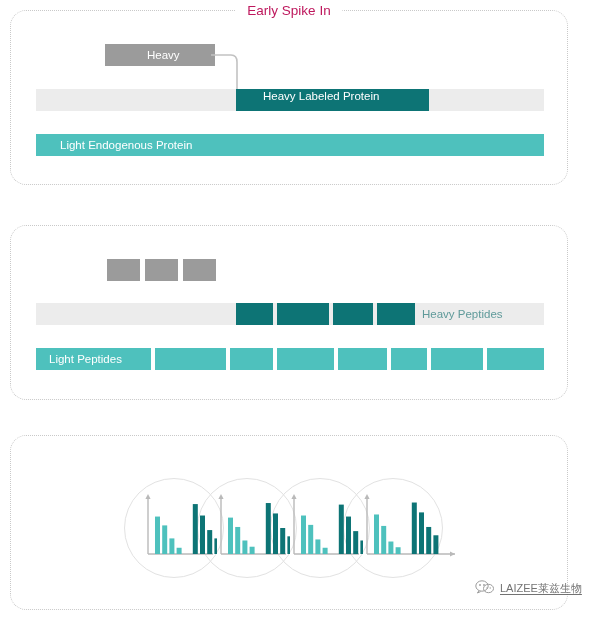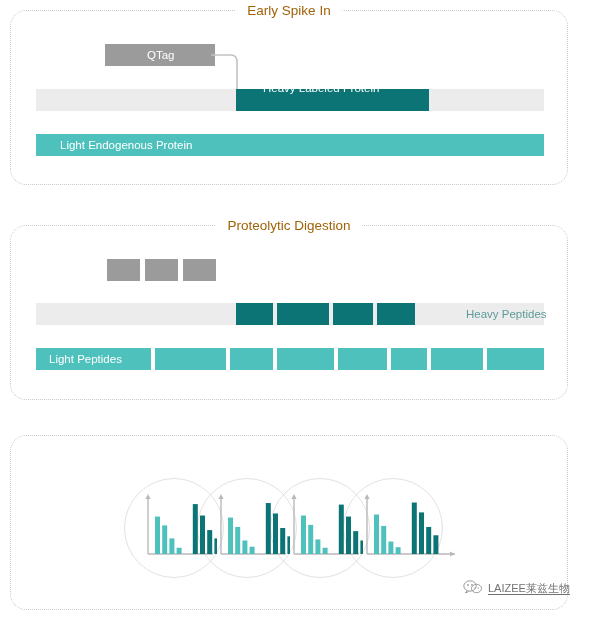--- a/index.html
+++ b/index.html
@@ -17,21 +17,21 @@
     box-sizing:border-box;
     background:transparent;
   }
   .panel-title{
     position:absolute;
     top:-10px;
     left:50%;
     transform:translateX(-50%);
     background:#ffffff;
     padding:0 12px;
-    color:#a16207;
+    color:#be185d;
     font-size:13.5px;
     line-height:19px;
     white-space:nowrap;
   }
 
   
   .track{
     position:absolute;
     background:#ececec;
   }
@@ -86,49 +86,48 @@
 </style>
 </head>
 <body>
 
 <div id="stage">
 
   <div class="panel" style="left:10px;top:10px;width:558px;height:175px;">
     <div class="panel-title">Early Spike In</div>
 
     <div class="bar grey" style="left:94px;top:33px;width:110px;height:22px;"></div>
-    <div class="bar-label" style="left:136px;top:39px;">QTag</div>
+    <div class="bar-label" style="left:136px;top:39px;">Heavy</div>
 
     <div class="connector" style="left:200px;top:42px;width:40px;height:50px;">
       <svg width="40" height="50" viewBox="0 0 40 50">
         <path d="M0,2 L20,2 Q26,2 26,9 L26,41 Q26,47 32,47 L40,47" fill="none" stroke="#c2c2c2" stroke-width="1.6"></path>
       </svg>
     </div>
 
     <div class="track" style="left:25px;top:78px;width:508px;height:22px;"></div>
     <div class="bar dark" style="left:225px;top:78px;width:193px;height:22px;"></div>
-    <div class="bar-label" style="left:252px;top:72px;">Heavy Labeled Protein</div>
+    <div class="bar-label" style="left:252px;top:80px;">Heavy Labeled Protein</div>
 
     <div class="bar light" style="left:25px;top:123px;width:508px;height:22px;"></div>
     <div class="bar-label" style="left:38px;top:129px;padding-left:11px;">Light Endogenous Protein</div>
   </div>
 
   <div class="panel" style="left:10px;top:225px;width:558px;height:175px;">
-    <div class="panel-title">Proteolytic Digestion</div>
 
     <div class="bar grey" style="left:96px;top:33px;width:33px;height:22px;"></div>
     <div class="bar grey" style="left:134px;top:33px;width:33px;height:22px;"></div>
     <div class="bar grey" style="left:172px;top:33px;width:33px;height:22px;"></div>
 
     <div class="track" style="left:25px;top:77px;width:508px;height:22px;"></div>
     <div class="bar dark" style="left:225px;top:77px;width:37px;height:22px;"></div>
     <div class="bar dark" style="left:266px;top:77px;width:52px;height:22px;"></div>
     <div class="bar dark" style="left:322px;top:77px;width:40px;height:22px;"></div>
     <div class="bar dark" style="left:366px;top:77px;width:38px;height:22px;"></div>
-    <div class="heavy-peptides-label" style="left:411px;top:83px;margin-left:44px;">Heavy Peptides</div>
+    <div class="heavy-peptides-label" style="left:411px;top:83px;">Heavy Peptides</div>
 
     <div class="bar light" style="left:25px;top:122px;width:115px;height:22px;"></div>
     <div class="bar-label" style="left:38px;top:128px;">Light Peptides</div>
     <div class="bar light" style="left:144px;top:122px;width:71px;height:22px;"></div>
     <div class="bar light" style="left:219px;top:122px;width:43px;height:22px;"></div>
     <div class="bar light" style="left:266px;top:122px;width:57px;height:22px;"></div>
     <div class="bar light" style="left:327px;top:122px;width:49px;height:22px;"></div>
     <div class="bar light" style="left:380px;top:122px;width:36px;height:22px;"></div>
     <div class="bar light" style="left:420px;top:122px;width:52px;height:22px;"></div>
     <div class="bar light" style="left:476px;top:122px;width:57px;height:22px;"></div>
@@ -188,21 +187,21 @@
           <rect x="13" y="22.479999999999997" width="5" height="39.52" fill="#4ec1bd"></rect>
           <rect x="20.2" y="33.92" width="5" height="28.080000000000002" fill="#4ec1bd"></rect>
           <rect x="27.4" y="49.519999999999996" width="5" height="12.48" fill="#4ec1bd"></rect>
           <rect x="34.6" y="55.24" width="5" height="6.76" fill="#4ec1bd"></rect>
           <rect x="50.800000000000004" y="10.520000000000003" width="5" height="51.48" fill="#0d7475"></rect>
           <rect x="58.00000000000001" y="20.4" width="5" height="41.6" fill="#0d7475"></rect>
           <rect x="65.2" y="34.96" width="5" height="27.04" fill="#0d7475"></rect>
           <rect x="72.4" y="43.28" width="5" height="18.72" fill="#0d7475"></rect>
         </svg></div>
 
-    <div class="watermark" style="left:452px;top:143px;">
+    <div class="watermark" style="left:464px;top:143px;">
       <span>
         <svg width="20" height="16" viewBox="0 0 20 16">
           <ellipse cx="7" cy="7" rx="6.2" ry="5.2" fill="none" stroke="#8a8a8a" stroke-width="1"></ellipse>
           <path d="M4,11.6 L2.4,14 L5.6,12.6" fill="none" stroke="#8a8a8a" stroke-width="1"></path>
           <circle cx="5" cy="6" r="0.9" fill="#8a8a8a"></circle>
           <circle cx="9" cy="6" r="0.9" fill="#8a8a8a"></circle>
           <ellipse cx="13.5" cy="9.5" rx="5" ry="4.2" fill="none" stroke="#8a8a8a" stroke-width="1"></ellipse>
           <circle cx="12" cy="9" r="0.7" fill="#8a8a8a"></circle>
           <circle cx="15.2" cy="9" r="0.7" fill="#8a8a8a"></circle>
         </svg>

